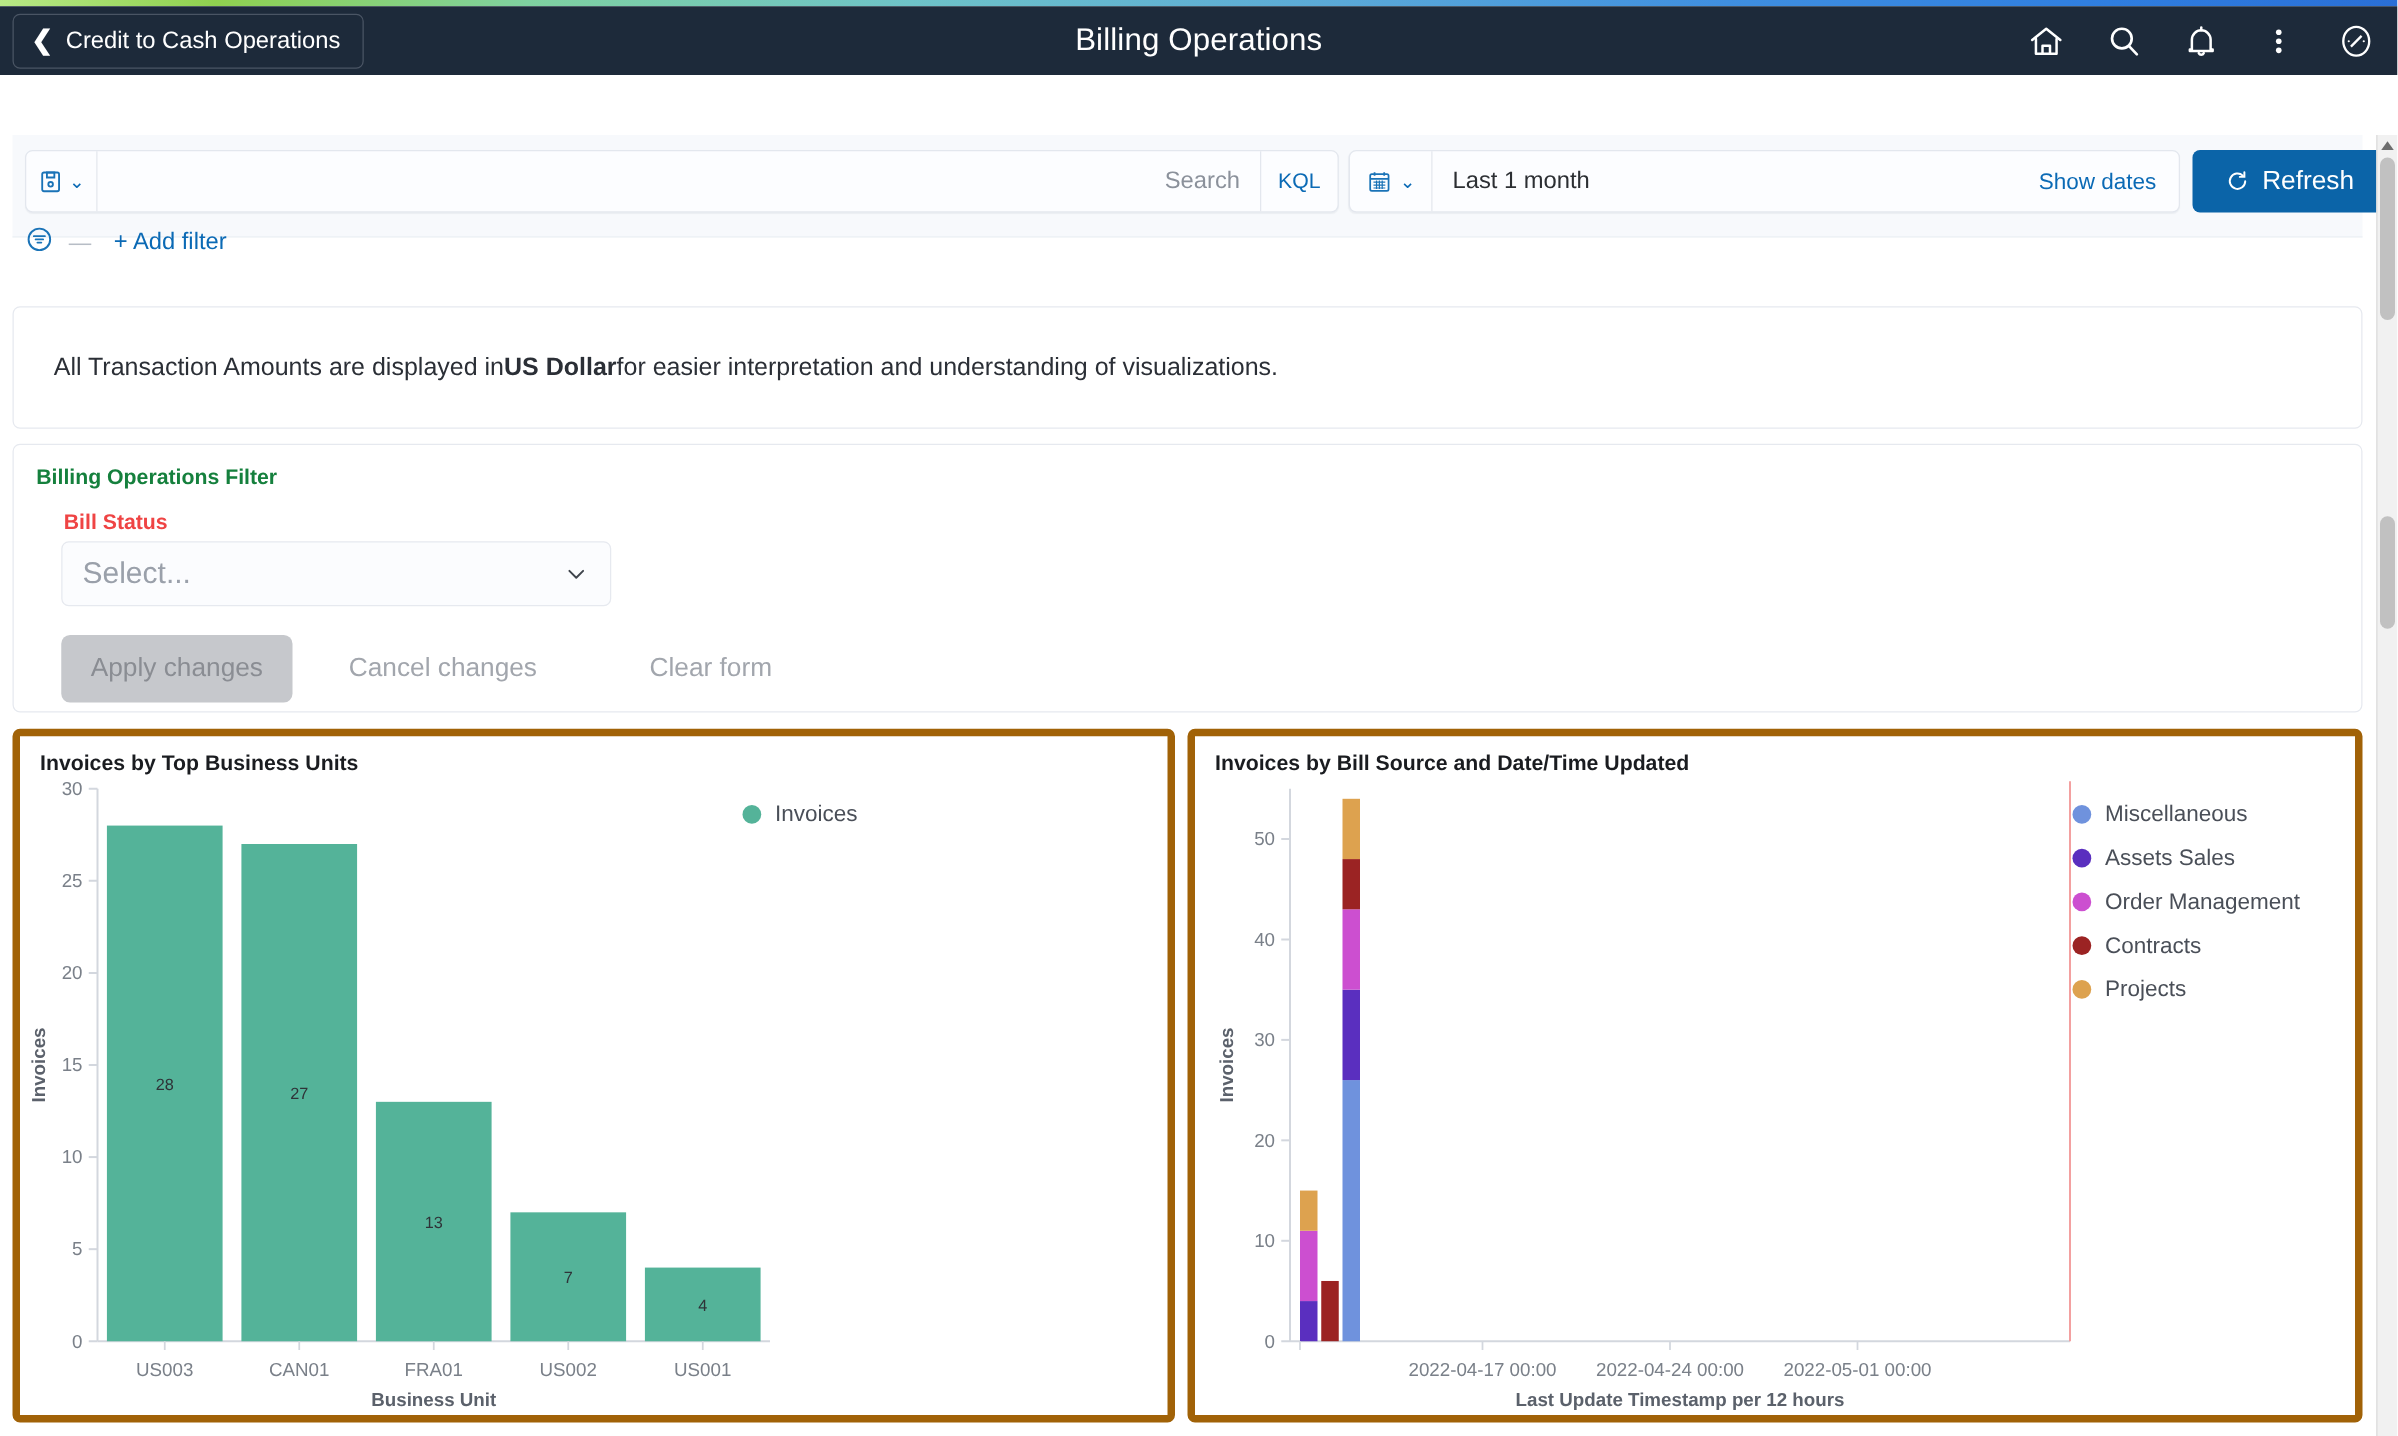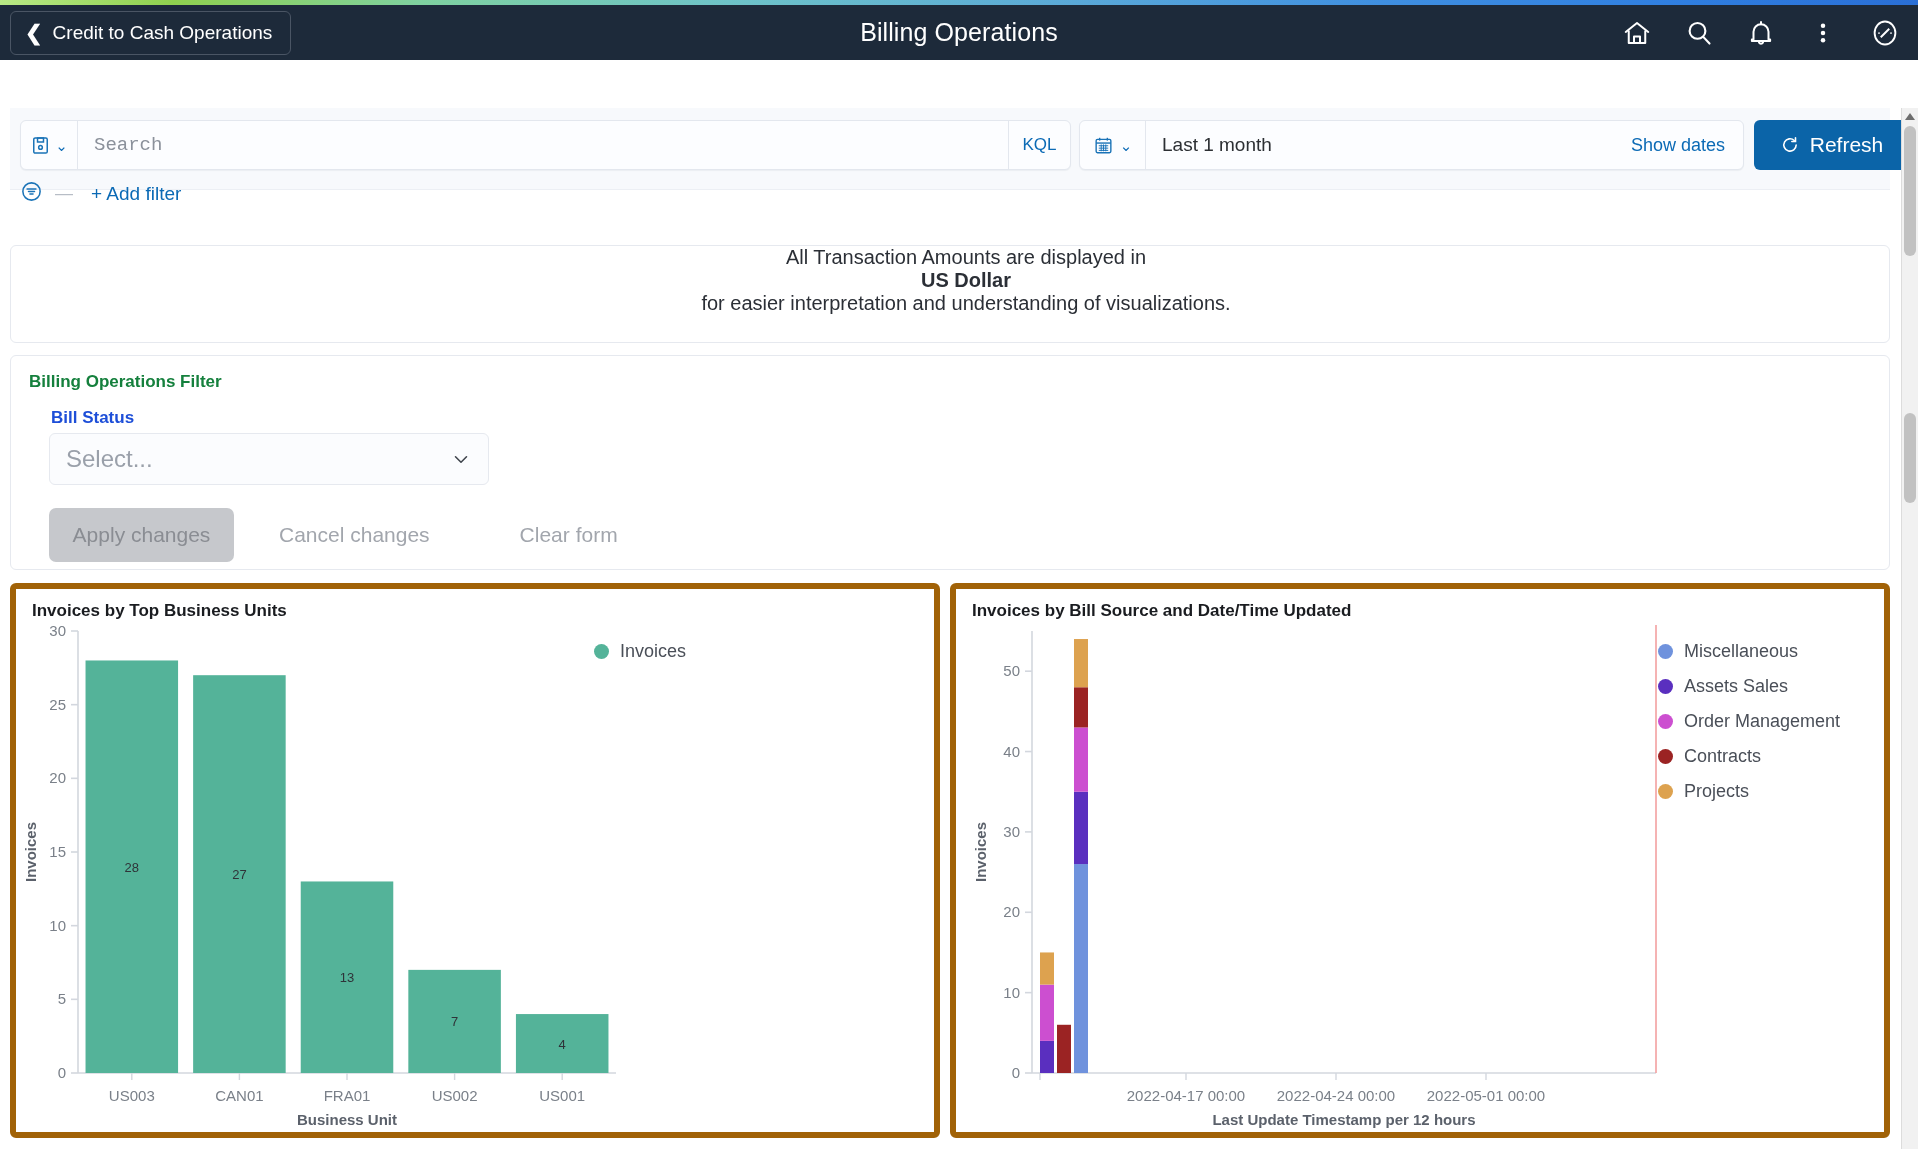--- a/index.html
+++ b/index.html
@@ -52,22 +52,23 @@
     background:#fcfdff; border:1px solid #e3e7ee; border-radius:6px;
     box-shadow: 0 1px 1px rgba(20,30,50,0.05);
   }
   .saved-btn {
     width:57px; display:flex; align-items:center; justify-content:center; gap:4px;
     border-right:1px solid #e3e7ee; color:#0b6ab5; cursor:pointer;
   }
   .chev-sm { font-size:15px; line-height:1; color:#0b6ab5; }
   .search-input {
     flex:1; border:none; background:transparent; outline:none;
-    font-family:Liberation Mono, monospace; font-size:19px; color:#333;
+    font-family:Liberation Sans, sans-serif; font-size:19px; color:#333;
     padding: 0 16px;
+    text-align: right;
   }
   .search-input::placeholder { color:#8b919b; }
   .kql-btn {
     width:62px; display:flex; align-items:center; justify-content:center;
     border-left:1px solid #e3e7ee; color:#0b6ab5; font-size:17px; cursor:pointer;
   }
   .date-shell {
     margin-left:8px; display:flex; align-items:stretch; height:50px; width:665px;
     background:#fcfdff; border:1px solid #e3e7ee; border-radius:6px;
     box-shadow: 0 1px 1px rgba(20,30,50,0.05);
@@ -86,31 +87,31 @@
   .filterrow { position:absolute; top:72px; left:10px; display:flex; align-items:center; gap:12px; }
   .filter-icon { color:#1a73b7; display:block; cursor:pointer; }
   .dash { color:#b7bdc6; font-size:18px; }
   .add-filter { color:#0b6ab5; font-size:19px; cursor:pointer; margin-left:6px; }
 
   
   .banner {
     position:absolute; top:245px; left:10px; width:1880px; height:98px;
     background:#ffffff; border:1px solid #e6e9ef; border-radius:6px;
     display:flex; align-items:center; padding-left:32px;
-    font-size:20px; color:#2b2f36;flex-direction:column;
+    font-size:20px; color:#2b2f36;
   }
   .banner b { font-weight:700; }
 
   
   .filterpanel {
     position:absolute; top:355px; left:10px; width:1880px; height:215px;
     background:#ffffff; border:1px solid #e6e9ef; border-radius:6px;
   }
   .fp-title { position:absolute; top:16px; left:18px; font-size:17px; font-weight:700; color:#15803d; }
-  .fp-label { position:absolute; top:52px; left:40px; font-size:17px; font-weight:700; color:#1d4ed8; }
+  .fp-label { position:absolute; top:52px; left:40px; font-size:17px; font-weight:700; color:#ef4444; }
   .fp-select {
     position:absolute; top:77px; left:38px; width:440px; height:52px;
     border:1px solid #e6e9ef; border-radius:6px; background:#fbfcfe;
     display:flex; align-items:center; justify-content:space-between; padding:0 16px;
     font-size:24px; color:#9aa0aa; cursor:pointer;
   }
   .fp-actions { position:absolute; top:152px; left:38px; display:flex; align-items:center; }
   .btn-apply {
     width:185px; height:54px; background:#c6c8cc; color:#8a8d93;
     border:none; border-radius:7px; font-size:21px; font-family:"Liberation Sans", sans-serif;

